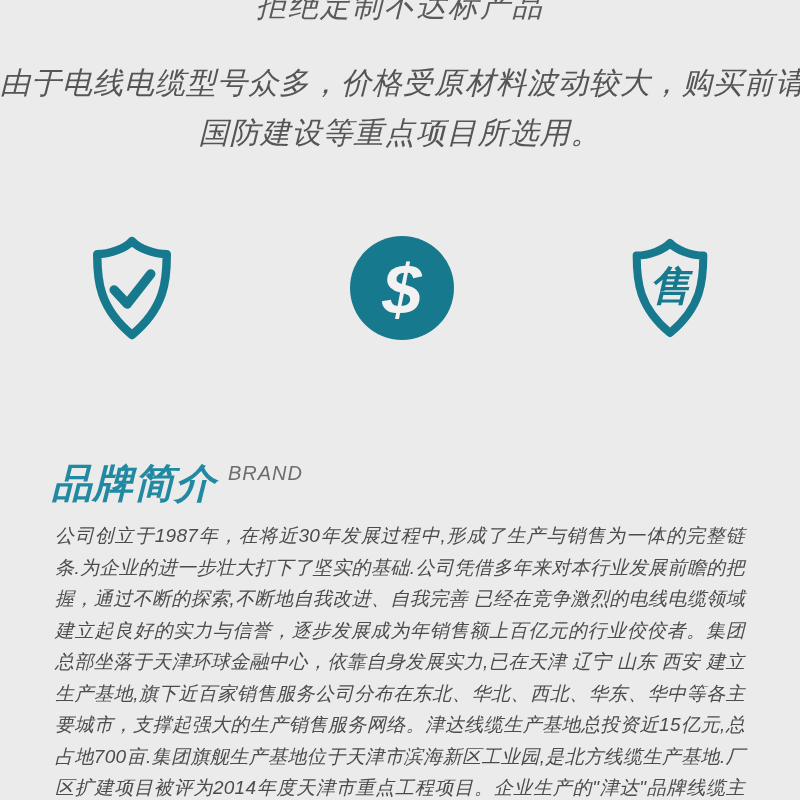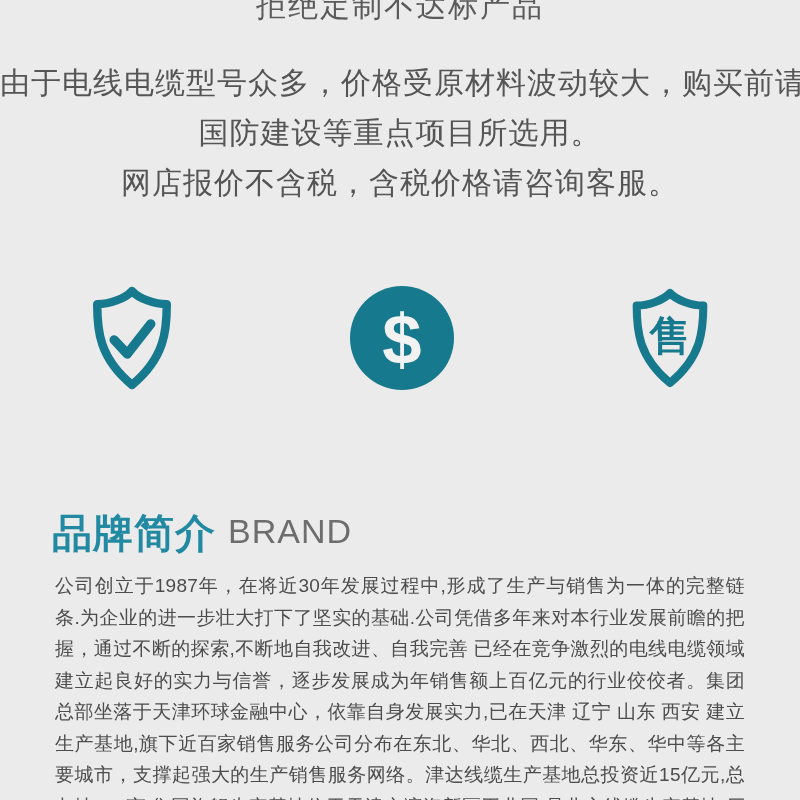--- a/index.html
+++ b/index.html
@@ -7,20 +7,21 @@
     width: 800px; height: 800px;
     overflow: hidden;
     background: #ebebeb;
     font-family: "Liberation Sans", "DejaVu Sans", sans-serif;
     position: relative;
   }
   .page {
     position: relative;
     width: 800px; height: 800px;
     overflow: hidden;
+    font-style: italic;
   }
   
   .top-cut-line {
     position: absolute;
     top: -14px; left: 0; right: 0;
     text-align: center;
     font-size: 30px;
     color: #5a5a5a;
     letter-spacing: 2px;
     white-space: nowrap;
@@ -55,21 +56,21 @@
   }
   .brand-title {
     color: #2189a1;
     font-size: 40px;
     font-weight: bold;
     letter-spacing: 1px;
     line-height: 46px;
   }
   .brand-subtitle {
     color: #6d6d6d;
-    font-size: 34px;
+    font-size: 20px;
     margin: 2px 0 0 12px;
     letter-spacing: 1px;
   }
   
   .brand-paragraph {
     margin: 14px 55px 0 55px;
     font-size: 19px;
     line-height: 31.5px;
     color: #4c4c4c;
     text-align: justify;
@@ -79,21 +80,20 @@
 </head>
 <body>
 
 <div class="page">
 
   <div class="top-cut-line">拒绝定制不达标产品</div>
 
   <div class="notice">
     <div class="line">由于电线电缆型号众多，价格受原材料波动较大，购买前请</div>
     <div class="line">国防建设等重点项目所选用。</div>
-    <div class="line">网店报价不含税，含税价格请咨询客服。</div>
   </div>
 
   <div class="icons-row">
 
     <div class="icon-box">
       <svg width="94" height="106" viewBox="0 0 100 112">
         <path d="M50 6 C43 14 26 20 13 20 C13 48 15 77 50 106 C85 77 87 48 87 20 C74 20 57 14 50 6 Z" fill="none" stroke="#17798d" stroke-width="9" stroke-linejoin="round"></path>
         <path d="M31 58 L45 73 L70 41" fill="none" stroke="#17798d" stroke-width="10" stroke-linecap="round" stroke-linejoin="round"></path>
       </svg>
     </div>

